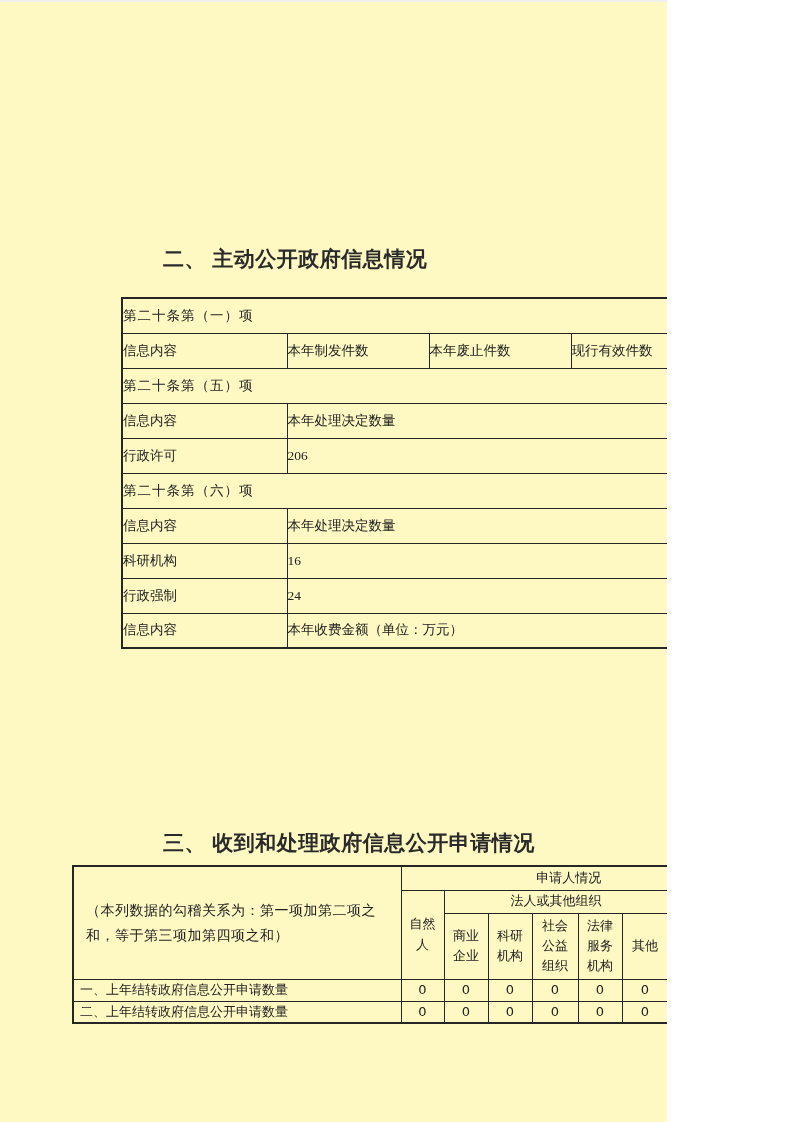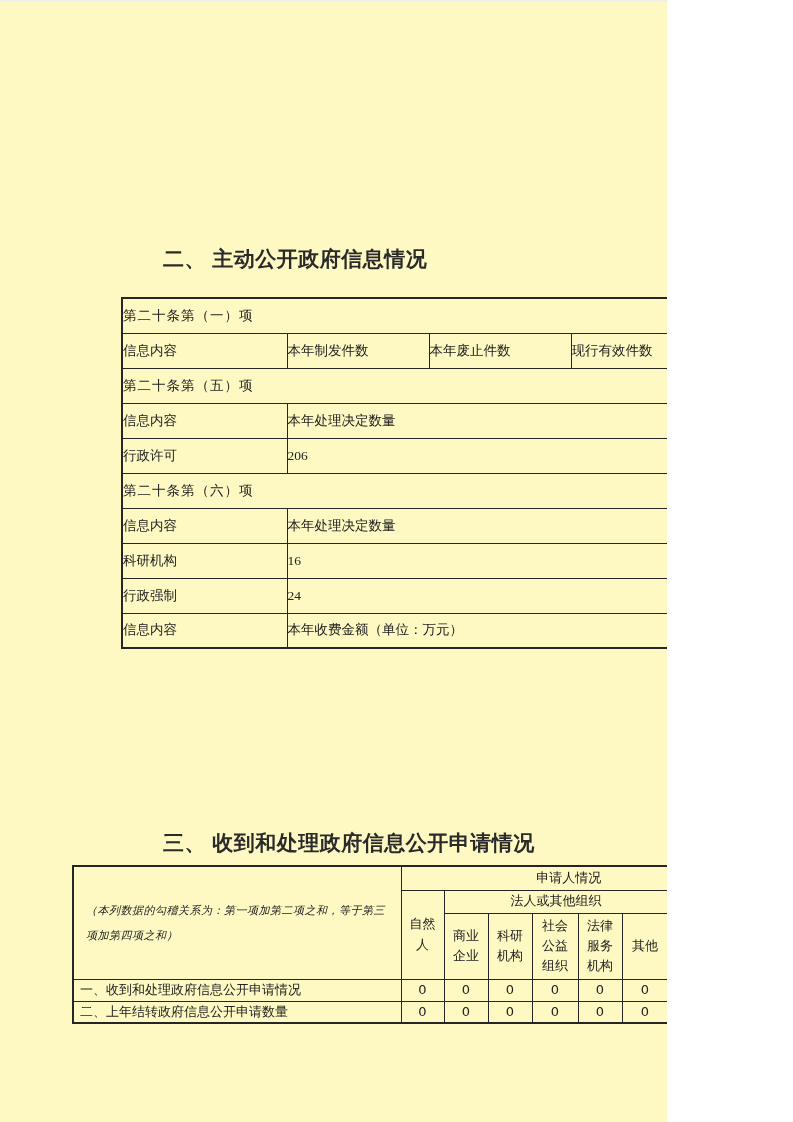--- a/index.html
+++ b/index.html
@@ -50,22 +50,21 @@
   }
   #t2 td {
     border:1.5px solid #262626;
     text-align:center; vertical-align:middle;
     padding:0; overflow:hidden;
     line-height:1.55;
   }
   #t2 td.note-cell {
     text-align:left;
     padding:0 14px 0 12px;
-    font-style:italic;
-    font-size:11px;
+    font-size:14px;
     line-height:25px;
     letter-spacing:0.5px;
   }
   #t2 td.row-label {
     text-align:left;
     padding-left:6px;
     white-space:nowrap;
   }
   #t2 td.num {
     font-family:"DejaVu Sans","Liberation Sans",sans-serif;
@@ -163,21 +162,21 @@
         <td rowspan="2">总计</td>
       </tr>
       <tr class="hr3">
         <td><span class="wrap2">商业企业</span></td>
         <td><span class="wrap2">科研机构</span></td>
         <td><span class="wrap2">社会公益组织</span></td>
         <td><span class="wrap2">法律服务机构</span></td>
         <td>其他</td>
       </tr>
       <tr class="data">
-        <td class="row-label">一、收到和处理政府信息公开申请情况</td>
+        <td class="row-label">一、上年结转政府信息公开申请数量</td>
         <td class="num">0</td>
         <td class="num">0</td>
         <td class="num">0</td>
         <td class="num">0</td>
         <td class="num">0</td>
         <td class="num">0</td>
         <td class="num">0</td>
       </tr>
       <tr class="data">
         <td class="row-label">二、上年结转政府信息公开申请数量</td>

